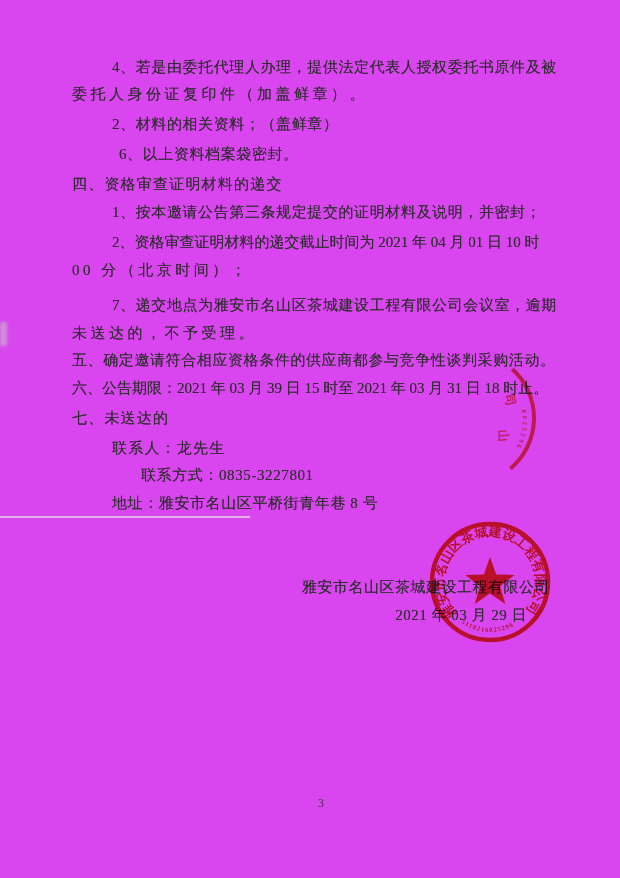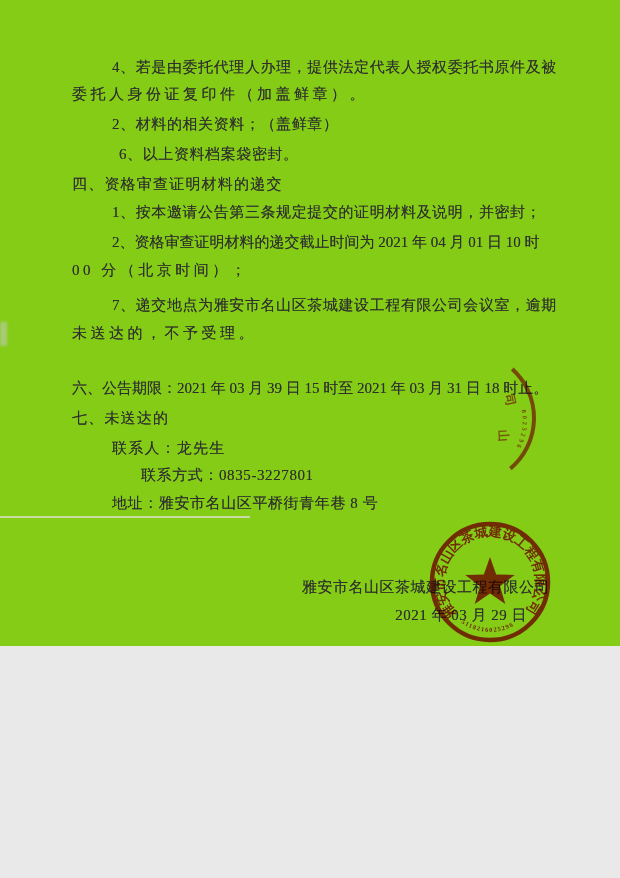--- a/index.html
+++ b/index.html
@@ -3,22 +3,22 @@
 <meta charset="utf-8">
 <style>
   html,body{margin:0;padding:0;}
   body{
     width:620px;height:878px;
     background:#e9e9e9;
     font-family:"Liberation Serif","DejaVu Serif",serif;
   }
   .page{
     position:relative;
-    width:620px;height:646px;
-    background:#84cc16;
+    width:620px;height:878px;
+    background:#d946ef;
     overflow:hidden;
     color:#2b2b2b;
   }
   .ln{
     position:absolute;
     font-size:15px;
     letter-spacing:0.6px;
     white-space:nowrap;
     color:#2e2e2e;
     text-shadow:0 0 .4px rgba(40,40,40,.55);
@@ -71,20 +71,21 @@
   <div class="ln" style="top:58px;left:112px;">4、若是由委托代理人办理，提供法定代表人授权委托书原件及被</div>
   <div class="ln wide" style="top:85px;left:72px;">委托人身份证复印件（加盖鲜章）。</div>
   <div class="ln" style="top:115px;left:112px;">2、材料的相关资料；（盖鲜章）</div>
   <div class="ln" style="top:145px;left:119px;">6、以上资料档案袋密封。</div>
   <div class="ln section" style="top:175px;left:72px;">四、资格审查证明材料的递交</div>
   <div class="ln" style="top:203px;left:112px;">1、按本邀请公告第三条规定提交的证明材料及说明，并密封；</div>
   <div class="ln tight" style="top:233px;left:112px;">2、资格审查证明材料的递交截止时间为 2021 年 04 月 01 日 10 时</div>
   <div class="ln wide" style="top:261px;left:72px;">00 分（北京时间）；</div>
   <div class="ln" style="top:296px;left:112px;">7、递交地点为雅安市名山区茶城建设工程有限公司会议室，逾期</div>
   <div class="ln wide" style="top:324px;left:72px;">未送达的，不予受理。</div>
+  <div class="ln" style="top:351px;left:72px;">五、确定邀请符合相应资格条件的供应商都参与竞争性谈判采购活动。</div>
   <div class="ln tight" style="top:379px;left:72px;">六、公告期限：2021 年 03 月 39 日 15 时至 2021 年 03 月 31 日 18 时止。</div>
   <div class="ln section" style="top:409px;left:72px;">七、未送达的</div>
   <div class="ln section" style="top:439px;left:112px;">联系人：龙先生</div>
   <div class="ln" style="top:466px;left:112px;margin-left:29px;">联系方式：0835-3227801</div>
   <div class="ln" style="top:494px;left:112px;">地址：雅安市名山区平桥街青年巷 8 号</div>
 
   <div class="sig" style="top:578px;right:70px;">雅安市名山区茶城建设工程有限公司</div>
   <div class="sig" style="top:606px;right:93px;text-align:center;">2021 年 03 月 29 日</div>
 
   <svg class="seal-svg" style="left:398px;top:350px;" width="140" height="140" viewBox="0 0 140 140">

